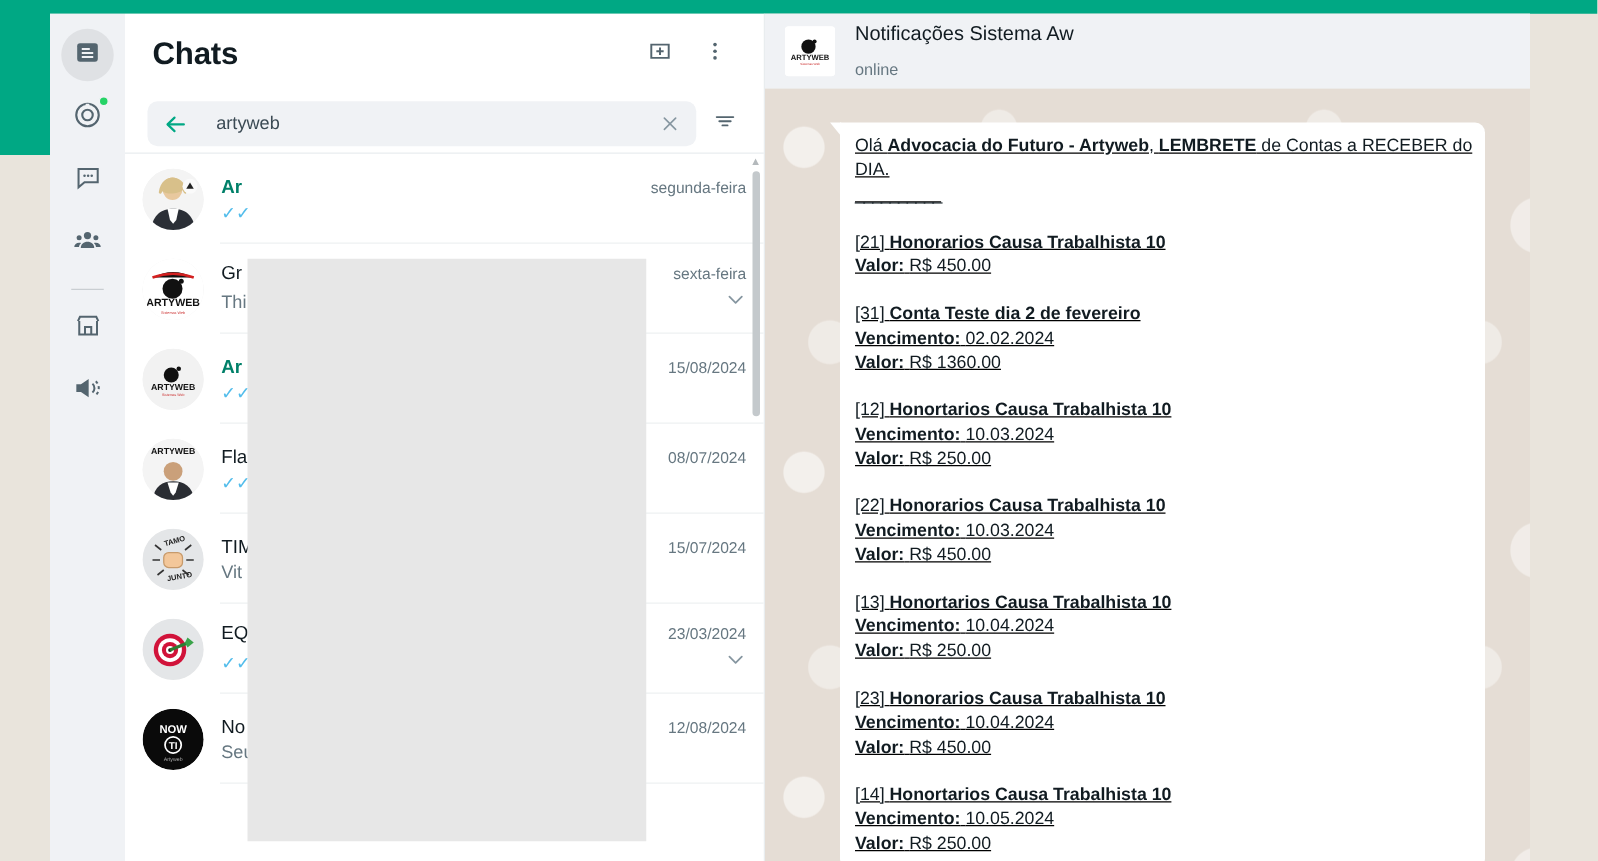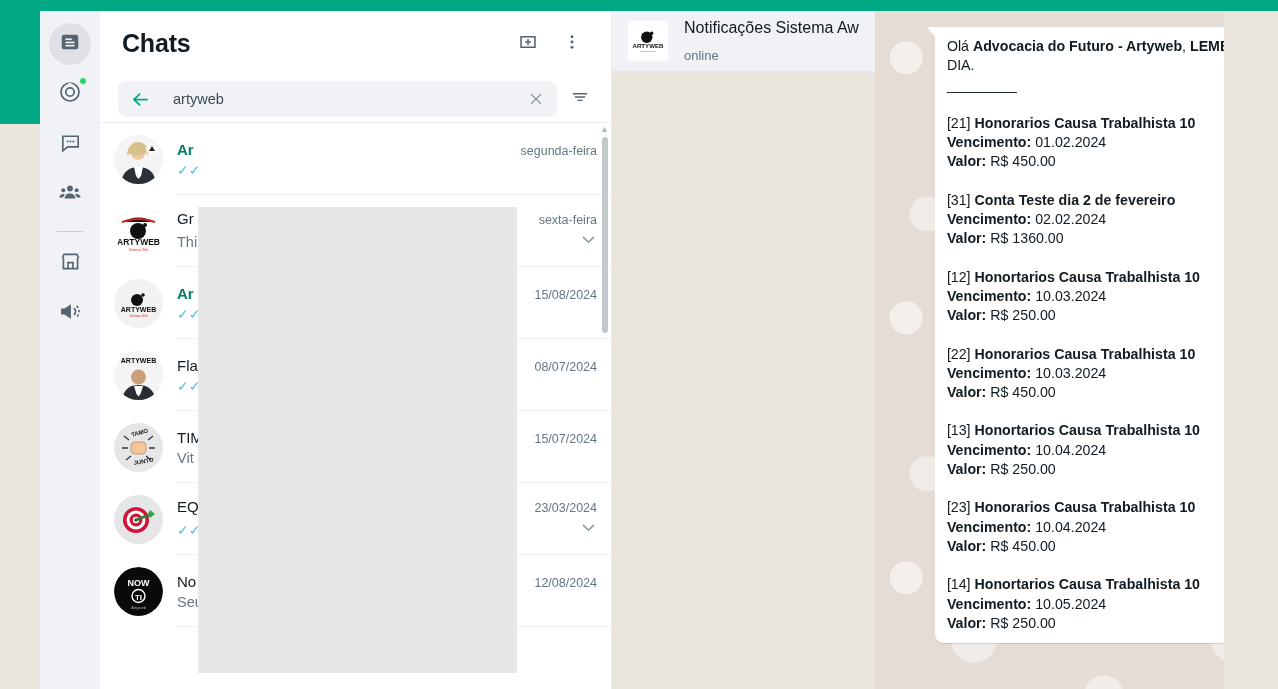--- a/index.html
+++ b/index.html
@@ -136,21 +136,21 @@
 
   
   .gray-overlay{
     position:absolute; left:198px; top:207px; width:319px; height:466px;
     background:#e7e7e7; z-index:40;
   }
 
   
   .conv-panel{
     position:absolute; left:612px; top:11px; width:612px; height:678px;
-    display:flex; flex-direction:row;
+    display:flex; flex-direction:column;
     background:#e9e4dc;
   }
   .conv-header{
     height:60px; background:#f0f2f5; display:flex; align-items:center;
     padding:0 16px; flex:0 0 auto;
   }
   .conv-av{
     width:40px; height:40px; background:#fff; border-radius:3px;
     display:flex; align-items:center; justify-content:center;
     overflow:hidden; flex:0 0 auto;
@@ -163,21 +163,22 @@
     flex:1; position:relative; overflow:hidden;
     background:
       radial-gradient(circle at 12% 18%, rgba(255,255,255,.55) 0 16px, transparent 17px),
       radial-gradient(circle at 38% 42%, rgba(255,255,255,.45) 0 22px, transparent 23px),
       radial-gradient(circle at 72% 12%, rgba(255,255,255,.4) 0 14px, transparent 15px),
       radial-gradient(circle at 88% 63%, rgba(255,255,255,.45) 0 19px, transparent 20px),
       radial-gradient(circle at 20% 78%, rgba(255,255,255,.4) 0 17px, transparent 18px),
       radial-gradient(circle at 58% 88%, rgba(255,255,255,.45) 0 20px, transparent 21px),
       #e5ddd5;
     background-size:260px 260px, 260px 260px, 260px 260px, 260px 260px, 260px 260px, 260px 260px, auto;
-    padding-top:16px;
+    padding-top:27px;
+    text-decoration:underline;
   }
   .bubble{
     position:relative; margin-left:60px; width:516px;
     background:#ffffff; border-radius:0 8px 8px 8px;
     padding:10px 9px 10px 12px;
     box-shadow:0 1px .5px rgba(11,20,26,.13);
     font-size:14.2px; color:#111b21; line-height:19.3px;
   }
   .bubble::before{
     content:""; position:absolute; left:-8px; top:0;
@@ -531,21 +532,20 @@
 
       <div>
         <span>Olá </span><span class="b">Advocacia do Futuro - Artyweb</span><span>, </span><span class="b">LEMBRETE</span><span> de Contas a RECEBER do DIA.</span>
       </div>
 
       <div class="underline-blk">__________</div>
       <div class="sp"></div>
 
       <div>
         <div><span>[21]</span> <span class="b">Honorarios Causa Trabalhista 10</span></div>
-        <div><span class="b">Vencimento:</span> <span>01.02.2024</span></div>
         <div><span class="b">Valor:</span> <span>R$ 450.00</span></div>
       </div>
       <div class="sp"></div>
 
       <div>
         <div><span>[31]</span> <span class="b">Conta Teste dia 2 de fevereiro</span></div>
         <div><span class="b">Vencimento:</span> <span>02.02.2024</span></div>
         <div><span class="b">Valor:</span> <span>R$ 1360.00</span></div>
       </div>
       <div class="sp"></div>

